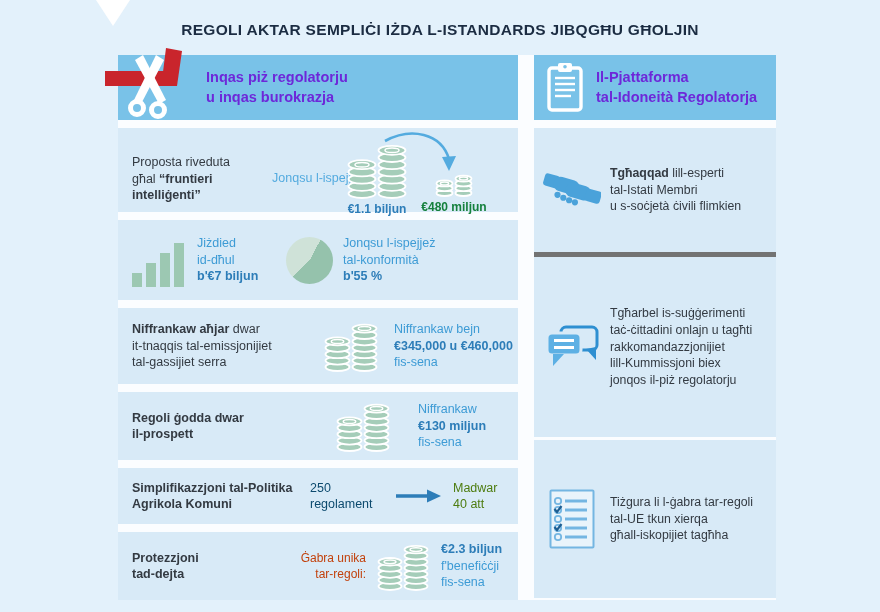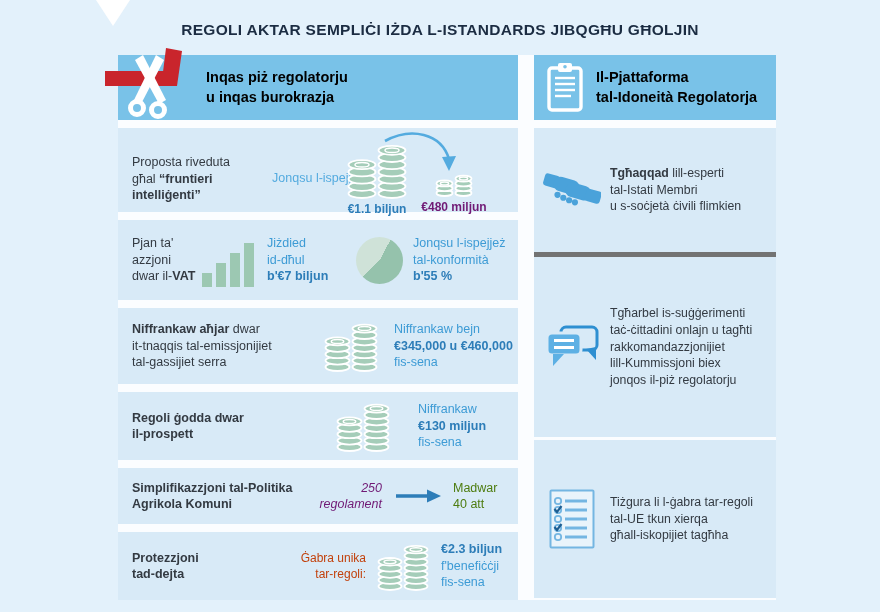--- a/index.html
+++ b/index.html
@@ -16,40 +16,40 @@
   }
   .chevron {
     position:absolute; left:96px; top:0; width:0; height:0;
     border-left:17px solid transparent; border-right:17px solid transparent;
     border-top:26px solid #ffffff;
   }
   .panel-wrap { position:absolute; left:118px; top:55px; width:658px; height:545px; background:#fbfdff; }
   .col-left  { position:absolute; left:0;   top:0; width:400px; }
   .col-right { position:absolute; left:416px; top:0; width:242px; }
 
-  .header-card { height:65px; background:#79c2e8; color:#000000; display:flex; align-items:center; }
+  .header-card { height:65px; background:#79c2e8; color:#6d28d9; display:flex; align-items:center; }
   .header-label { font-weight:bold; font-size:14.5px; line-height:1.35; }
   .lh-iconarea { width:88px; height:100%; position:relative; flex-shrink:0; }
   .scissors-svg { position:absolute; left:-13px; top:-11px; }
   .rh-iconarea { width:62px; display:flex; justify-content:center; flex-shrink:0; }
 
   .card { background:#d8eaf7; margin-top:8px; position:relative; box-sizing:border-box; }
   .t-dark { color:#333a42; font-size:12.5px; line-height:1.32; }
   .t-blue { color:#3d9bd5; font-size:12.5px; line-height:1.32; }
   .bb { color:#2d7db8; font-weight:bold; }
   b { font-weight:bold; }
 
   
   .row1 { height:84px; }
   .rb-label { position:absolute; left:14px; top:26px; width:130px; }
   .rb-caption { position:absolute; left:140px; top:43px; width:110px; text-align:right; color:#54abdf; font-size:12.5px; }
   .rb-big  { position:absolute; left:216px; top:13px; width:86px; text-align:center; }
   .rb-big .amt { font-size:12px; margin-top:2px; }
   .rb-small{ position:absolute; left:291px; top:43px; width:90px; text-align:center; }
-  .rb-small .amt { font-size:12px; margin-top:2px; color:#701a75; font-weight:bold; }
+  .rb-small .amt { font-size:12px; margin-top:2px; color:#15803d; font-weight:bold; }
   .rb-arrow { position:absolute; left:263px; top:3px; }
 
   
   .row2 { height:80px; display:flex; align-items:center; padding-left:14px; }
   .vat-label { width:70px; flex-shrink:0; }
   .bars { align-self:flex-end; margin-bottom:13px; flex-shrink:0; }
   .vat-rev { width:84px; margin-left:9px; flex-shrink:0; }
   .pie { width:47px; height:47px; border-radius:50%; margin-left:5px; flex-shrink:0;
          background:conic-gradient(from 28deg, #95c2ac 0 198deg, #cfe2d8 198deg 360deg); }
   .vat-comp { width:132px; margin-left:10px; }
@@ -57,21 +57,21 @@
   
   .rowc { display:flex; align-items:center; padding-left:14px; }
   .row3 { height:76px; } .row4 { height:68px;gap:12px; }
   .em-label { width:192px; flex-shrink:0; }
   .coins { line-height:0; flex-shrink:0; }
   .co-val { margin-left:16px; }
 
   
   .row5 { height:56px; display:flex; align-items:center; padding-left:14px; }
   .cap-label { width:178px; flex-shrink:0; }
-  .cap-from { width:72px; text-align:right; flex-shrink:0; color:#701a75; font-size:12.5px; line-height:1.3;font-style:italic; }
+  .cap-from { width:72px; text-align:left; flex-shrink:0; color:#0c4a6e; font-size:12.5px; line-height:1.3; }
   .cap-arrow { margin:0 11px 0 14px; line-height:0; }
   .cap-to { font-size:12.5px; line-height:1.3; }
 
   
   .row6 { height:68px; display:flex; align-items:center; padding-left:14px; }
   .dp-label { width:122px; flex-shrink:0; }
   .dp-caption { width:112px; text-align:right; color:#c2410c; font-size:12px; line-height:1.35; flex-shrink:0; }
   .dp-coins { margin-left:11px; }
   .dp-val { margin-left:12px; font-size:12.5px; }
 
@@ -147,23 +147,20 @@
                 <ellipse cx="28.5" cy="17.2" rx="8" ry="3" fill="#a5cdb9" stroke="#fff" stroke-width="1.8"></ellipse>
                 <ellipse cx="28.5" cy="12.4" rx="8" ry="3" fill="#a5cdb9" stroke="#fff" stroke-width="1.8"></ellipse>
                 <ellipse cx="28.5" cy="7.600000000000001" rx="8" ry="3" fill="#a5cdb9" stroke="#fff" stroke-width="1.8"></ellipse>
                 <ellipse cx="28.5" cy="7.600000000000001" rx="4.16" ry="1.5" fill="none" stroke="#fff" stroke-width="1.5"></ellipse>
               </svg></div>
           <div class="amt">€480 miljun</div>
         </div>
       </div>
 
       <div class="card row2">
-        <div class="vat-label t-dark"><span class="pre">Pjan ta'
-azzjoni
-dwar il-</span><b>VAT</b></div>
         <svg class="bars" width="56" height="46" viewBox="0 0 56 46">
           <rect x="0" y="32" width="10" height="14" fill="#9cc8b2"></rect>
           <rect x="14" y="22" width="10" height="24" fill="#9cc8b2"></rect>
           <rect x="28" y="12" width="10" height="34" fill="#9cc8b2"></rect>
           <rect x="42" y="2" width="10" height="44" fill="#9cc8b2"></rect>
         </svg>
         <div class="vat-rev t-blue"><span class="pre">Jiżdied
 id-dħul
 </span><span class="bb">b'€7 biljun</span></div>
         <div class="pie"></div>

